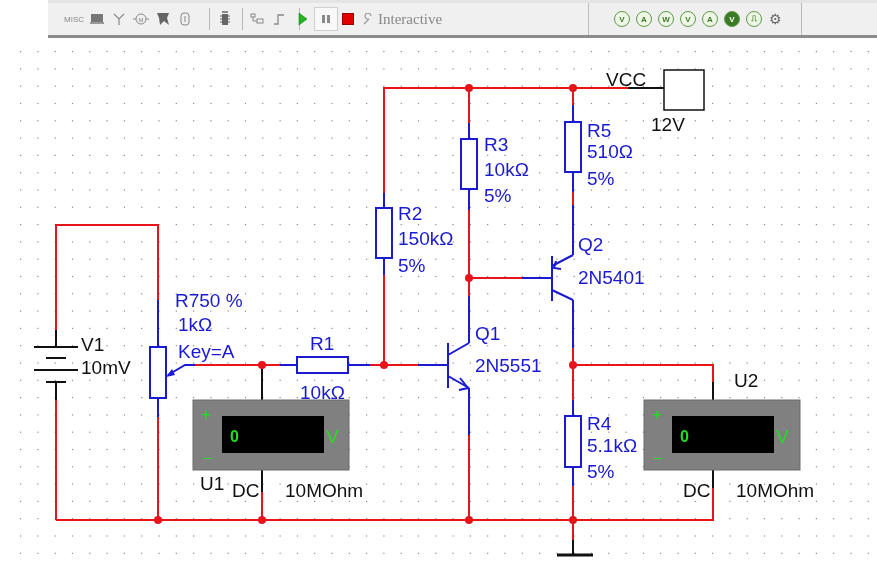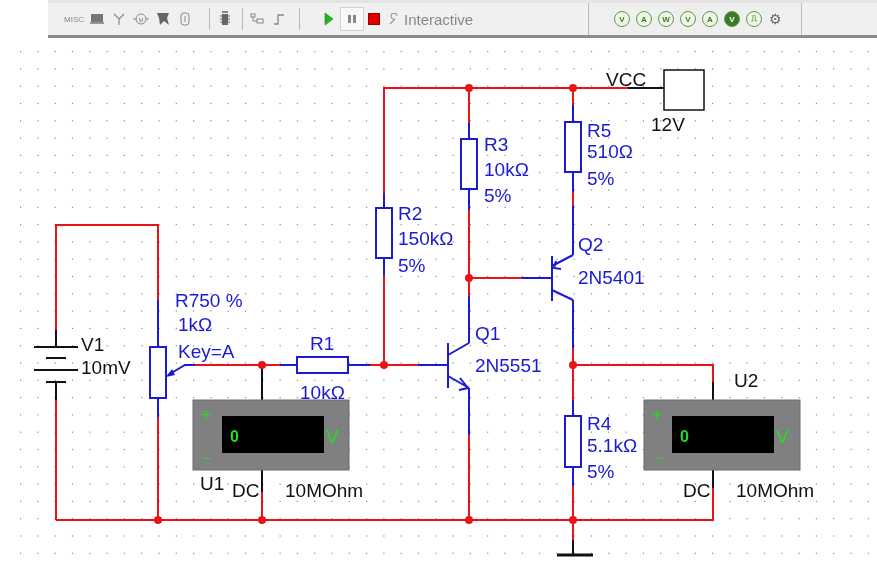--- a/index.html
+++ b/index.html
@@ -80,21 +80,21 @@
           <path d="M3 4 L3 8 L7 8" stroke="#888" fill="none"></path>
         </svg>
       </span>
     <span class="tb-icon">
         <svg width="12" height="12">
           <path d="M1 11 L5 11 L5 2 L11 2" stroke="#888" fill="none" stroke-width="1.3"></path>
         </svg>
       </span>
   </div>
   <div class="tb-sep" style="left:251px;"></div>
-  <div class="tb-group" style="left:270px;">
+  <div class="tb-group" style="left:244px;font-family:Liberation Serif, serif;">
     <span class="tb-icon play">
         <svg width="10" height="14">
           <path d="M1 1 L9 7 L1 13 Z" fill="#22b222" stroke="#118811" stroke-width="0.6"></path>
         </svg>
       </span>
     <span class="tb-icon pause">
         <svg width="10" height="10">
           <rect x="1" y="1" width="3" height="8" fill="#888"></rect>
           <rect x="6" y="1" width="3" height="8" fill="#888"></rect>
         </svg>

